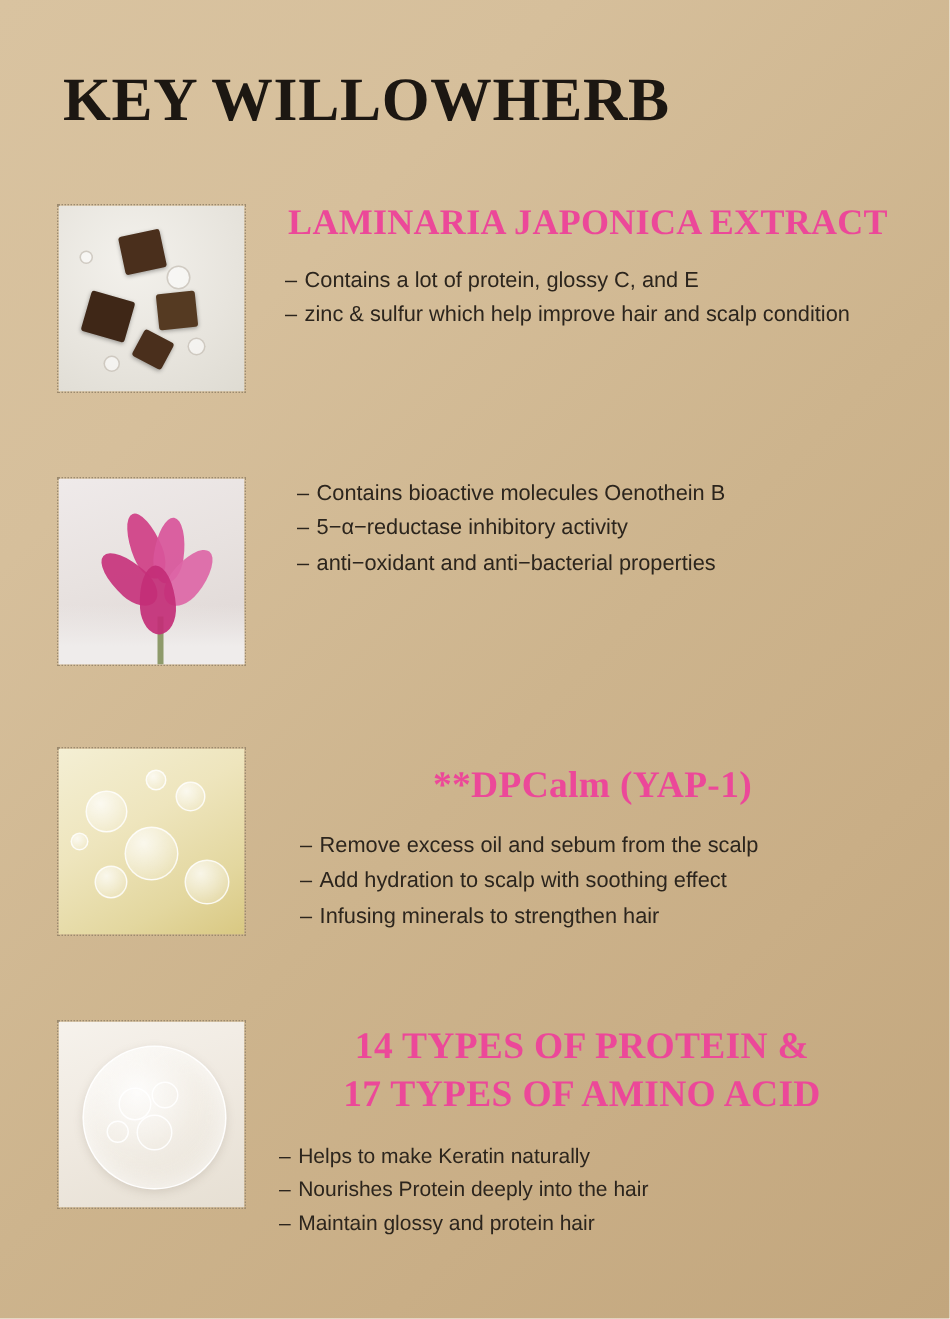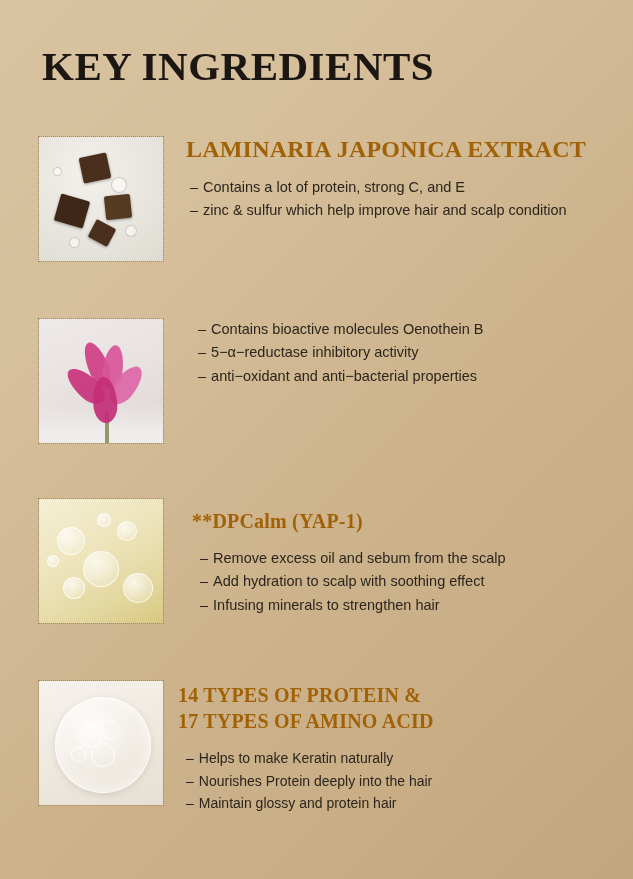--- a/index.html
+++ b/index.html
@@ -140,27 +140,28 @@
   .t4 .r2 { left: 62px; top: 40px; width: 16px; height: 16px; }
   .t4 .r3 { left: 52px; top: 62px; width: 22px; height: 22px; }
   .t4 .r4 { left: 32px; top: 66px; width: 13px; height: 13px; }
 
   .body {
     padding-left: 22px;
     flex: 1 1 auto;
   }
   .heading {
     font-family: "Liberation Serif", serif;
-    color: #a16207;
+    color: #ec4899;
     font-weight: 700;
     letter-spacing: 0.2px;
     line-height: 1.15;
+    text-align: center;
   }
   .h-large { font-size: 24px; }
-  .h-xlarge { font-size: 20px; }
+  .h-xlarge { font-size: 25px; }
   .bullets {
     margin: 0;
     padding: 0;
     list-style: none;
   }
   .bullets li {
     font-size: 14.5px;
     color: #2c251d;
     line-height: 1.62;
     white-space: nowrap;
@@ -186,39 +187,39 @@
   .s4 .heading { margin: 4px 0 0 0; }
   .s4 .heading .l2 { display: block; margin-top: 3px; }
   .s4 .bullets { padding-left: 8px; margin-top: 14px; }
   .s4 .bullets li { font-size: 14px; }
 </style>
 </head>
 <body>
 
 <div class="page">
 
-  <div class="title">KEY INGREDIENTS</div>
+  <div class="title">KEY WILLOWHERB</div>
 
   <div class="section s1">
     <div class="thumb t1">
       <div class="inner">
         <div class="sw a"></div>
           <div class="sw b"></div>
           <div class="sw c"></div>
           <div class="sw d"></div>
         <div class="sp s1"></div>
           <div class="sp s2"></div>
           <div class="sp s3"></div>
           <div class="sp s4"></div>
       </div>
     </div>
     <div class="body">
       <div class="heading h-large">LAMINARIA JAPONICA EXTRACT</div>
       <ul class="bullets">
-        <li><span class="dash">–</span><span>Contains a lot of protein, strong C, and E</span></li>
+        <li><span class="dash">–</span><span>Contains a lot of protein, glossy C, and E</span></li>
         <li><span class="dash">–</span><span>zinc &amp; sulfur which help improve hair and scalp condition</span></li>
       </ul>
     </div>
   </div>
 
   <div class="section s2">
     <div class="thumb t2">
       <div class="inner">
         <div class="leafw"></div>
         <div class="stem"></div>

